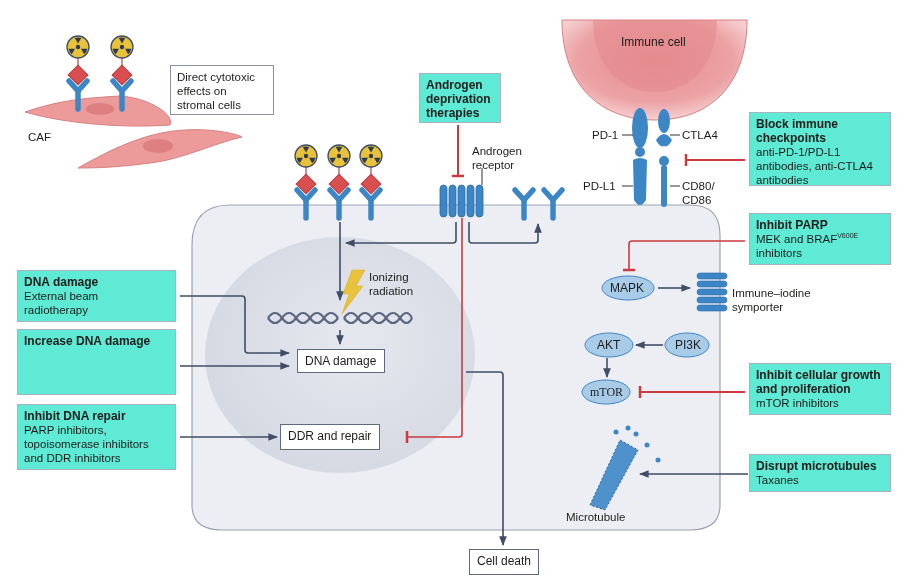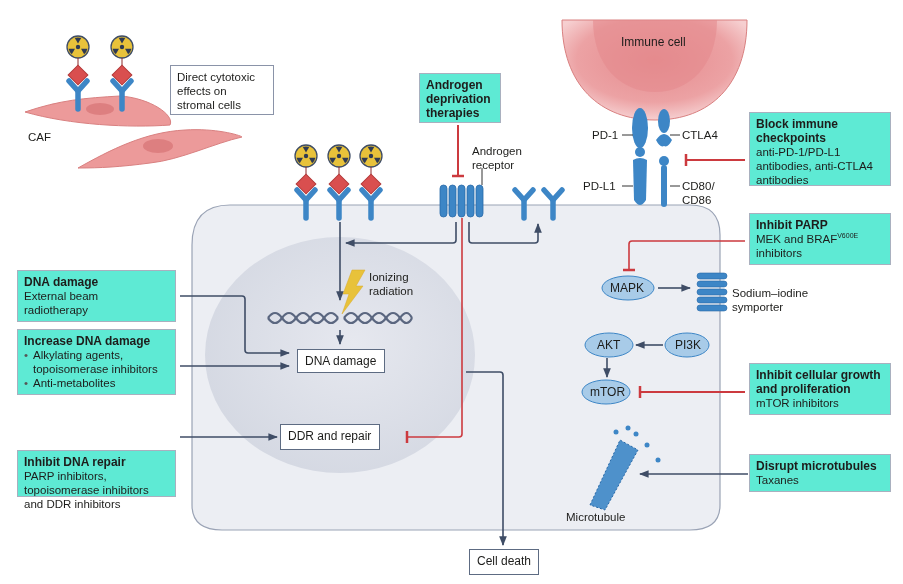--- a/index.html
+++ b/index.html
@@ -207,39 +207,35 @@
   <div>Taxanes</div>
 </div>
 
 <div class="box" style="left:17px;top:270px;width:159px;height:52px;">
   <b>DNA damage</b>
   <div>External beam</div>
   <div>radiotherapy</div>
 </div>
 <div class="box" style="left:17px;top:329px;width:159px;height:66px;">
   <b>Increase DNA damage</b>
-  <ul class="bul">
-    <li>Alkylating agents, topoisomerase inhibitors</li>
-    <li>Anti-metabolites</li>
-  </ul>
-</div>
-<div class="box" style="left:17px;top:404px;width:159px;height:47px;margin-top:46px;">
+</div>
+<div class="box" style="left:17px;top:404px;width:159px;height:66px;">
   <b>Inhibit DNA repair</b>
   <div>PARP inhibitors,</div>
   <div>topoisomerase inhibitors</div>
   <div>and DDR inhibitors</div>
 </div>
 
 <div class="lbl" style="left:369px;top:270px;">Ionizing</div>
 <div class="lbl" style="left:369px;top:284px;">radiation</div>
 
 <div class="wbox" style="left:297px;top:349px;width:88px;height:24px;">DNA damage</div>
 <div class="wbox" style="left:280px;top:424px;width:100px;height:26px;">DDR and repair</div>
 <div class="wbox" style="left:469px;top:549px;width:70px;height:26px;">Cell death</div>
 
 <div class="lbl" style="left:610px;top:281px;font-size:12px;">MAPK</div>
 <div class="lbl" style="left:597px;top:338px;font-size:12px;">AKT</div>
 <div class="lbl" style="left:675px;top:338px;font-size:12px;">PI3K</div>
-<div class="lbl" style="left:590px;top:385px;font-size:12px;">mTOR</div>
-
-<div class="lbl" style="left:732px;top:286px;">Sodium–iodine</div>
+<div class="lbl" style="left:590px;top:385px;font-size:12px;font-family:Liberation Serif, serif;">mTOR</div>
+
+<div class="lbl" style="left:732px;top:286px;">Immune–iodine</div>
 <div class="lbl" style="left:732px;top:300px;">symporter</div>
 <div class="lbl" style="left:566px;top:510px;">Microtubule</div>
 
 </body></html>

